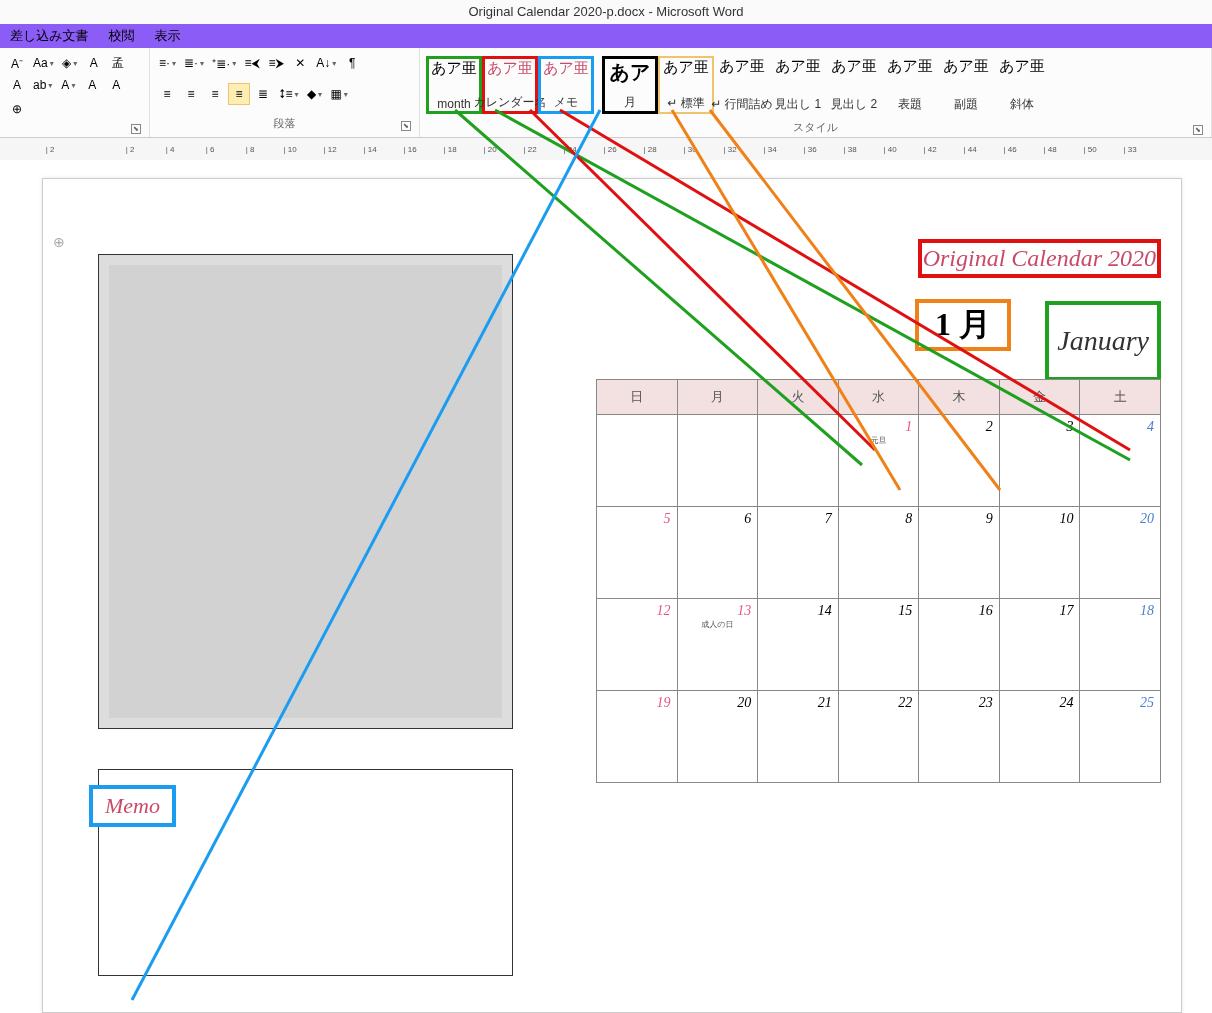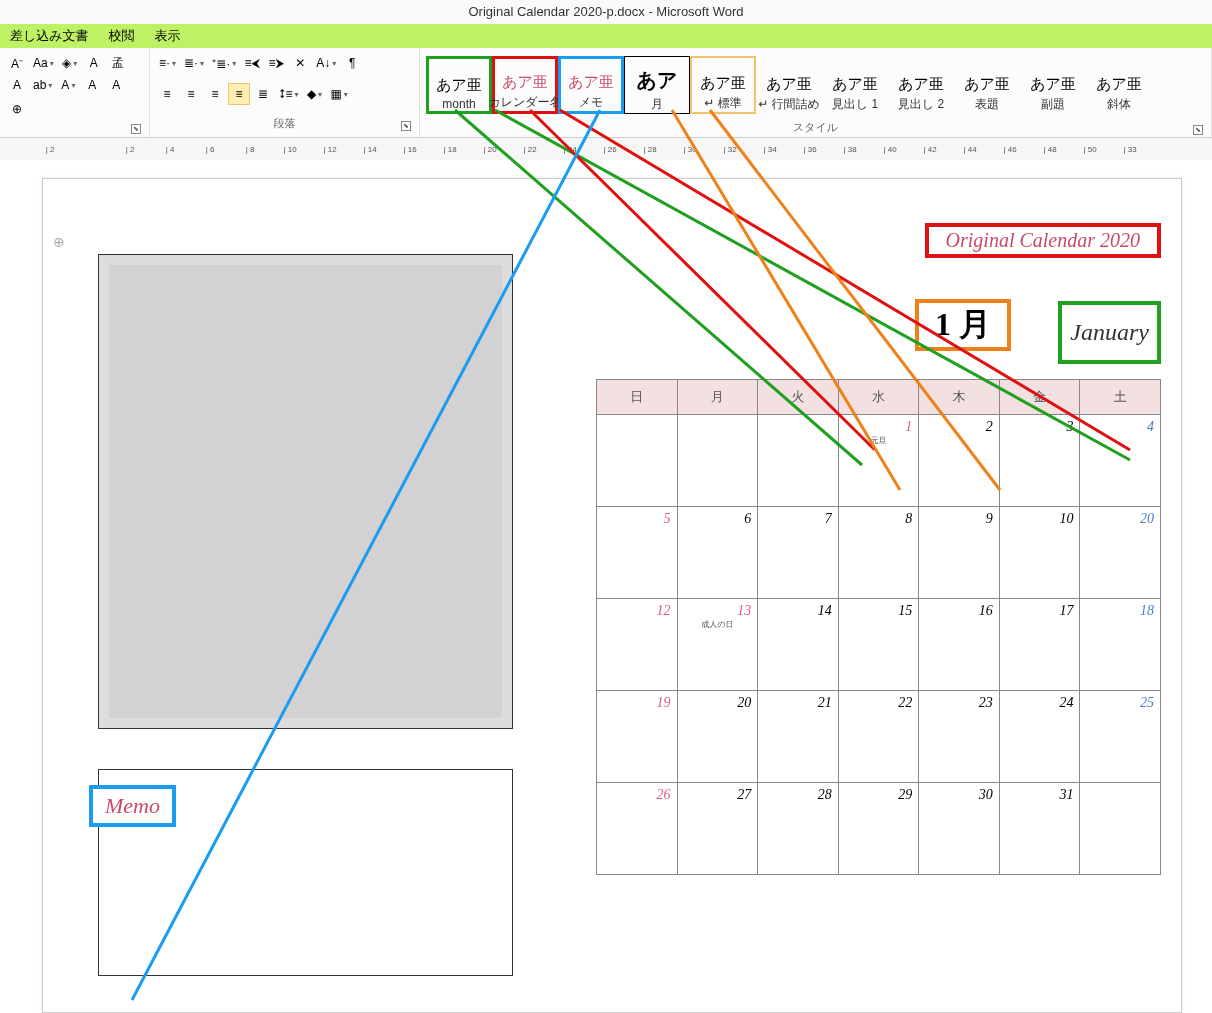--- a/index.html
+++ b/index.html
@@ -1,56 +1,56 @@
 <!DOCTYPE html>
 <html><head>
 <meta charset="utf-8">
 <style>
 * { box-sizing: border-box; margin: 0; padding: 0; }
 body { font-family: "Meiryo", "MS Gothic", sans-serif; font-size: 12px; background: #fff; overflow: hidden; width: 1212px; height: 1013px; position: relative; }
 
 .title-bar { height: 24px; text-align: center; line-height: 24px; font-size: 13px; color: #333; background: #fafafa; }
-.menu-bar { height: 24px; background: #bef264; padding-left: 10px; display: flex; gap: 20px; align-items: center; font-size: 13px; }
+.menu-bar { height: 24px; background: #8b5cf6; padding-left: 10px; display: flex; gap: 20px; align-items: center; font-size: 13px; }
 .menu-bar span { cursor: pointer; }
 
 .ribbon { display: flex; height: 90px; background: #fcfcfc; border-bottom: 1px solid #ccc; }
 .ribbon-group { padding: 4px 6px; border-right: 1px solid #e0e0e0; display: flex; flex-direction: column; justify-content: space-between; }
 .ribbon-group-label { text-align: center; font-size: 11px; color: #666; padding: 2px 0; position: relative; }
 .ribbon-group-label .dialog-launcher { position: absolute; right: 2px; bottom: 2px; width: 10px; height: 10px; border: 1px solid #888; font-size: 7px; line-height: 8px; cursor: pointer; }
 .ribbon-top { display: flex; gap: 2px; align-items: center; flex-wrap: wrap; }
 .rb { height: 22px; min-width: 22px; display: inline-flex; align-items: center; justify-content: center; font-size: 12px; border: 1px solid transparent; cursor: pointer; padding: 0 2px; }
 .rb .drop-arrow { font-size: 8px; margin-left: 2px; color: #666; }
 .rb.align-active { background: #fdeeb3; border-color: #f0c36d; }
 
 .styles-gallery { display: flex; gap: 0; padding: 4px 0; }
-.style-item { width: 66px; height: 58px; border: 1px solid transparent; display: flex; flex-direction: column; align-items: center; justify-content: flex-end; cursor: pointer; font-size: 11px; }
+.style-item { width: 56px; height: 58px; border: 1px solid transparent; display: flex; flex-direction: column; align-items: center; justify-content: space-between; cursor: pointer; font-size: 11px; }
 .style-preview { font-size: 15px; margin-bottom: 2px; }
 .style-label { font-size: 12px; color: #333; white-space: nowrap; }
 .style-item.hl-green { border: 3px solid #1fa01f; }
 .style-item.hl-red { border: 3px solid #e01010; }
 .style-item.hl-blue { border: 3px solid #1a9cf0; }
-.style-item.hl-orange { border: 1px solid #000000; }
+.style-item.hl-orange { border: 3px solid #000000; margin-left: 8px; }
 .style-item.hl-yellow { border: 2px solid #f0c36d; }
 
 .ruler { height: 22px; background: #f6f6f6; display: flex; align-items: center; padding: 0 30px; overflow: hidden; font-size: 8px; color: #555; white-space: nowrap; }
 .ruler span { display: inline-block; width: 40px; text-align: center; }
 
 .doc-area { position: absolute; left: 0; right: 0; top: 163px; bottom: 0; background: #fff; overflow: hidden; }
 .page { position: absolute; left: 42px; top: 15px; width: 1140px; height: 835px; background: #fff; border: 1px solid #ccc; box-shadow: 0 0 4px rgba(0,0,0,0.1); }
 .anchor-icon { position: absolute; font-size: 14px; color: #aaa; }
 
 .img-placeholder { position: absolute; left: 55px; top: 75px; width: 415px; height: 475px; background: #ddd; border: 1px solid #333; }
 .img-placeholder::before { content: ""; position: absolute; inset: 10px; background: #d2d2d2; }
 
 .memo-box { position: absolute; left: 55px; top: 590px; width: 415px; height: 207px; border: 1px solid #333; }
 .memo-label { position: absolute; left: -10px; top: 15px; border: 4px solid #1a9cf0; padding: 4px 12px; font-family: cursive; font-style: italic; font-size: 22px; color: #c94a68; background: #fff; }
 
-.cal-title { position: absolute; right: 20px; top: 44px; border: 4px solid #e01010; padding: 2px 17px; font-family: cursive; font-style: italic; color: #c94a68; font-size: 20px; }
+.cal-title { position: absolute; right: 20px; top: 60px; border: 4px solid #e01010; padding: 2px 1px; font-family: cursive; font-style: italic; color: #c94a68; font-size: 24px; }
 .cal-month-jp { position: absolute; right: 170px; top: 120px; border: 4px solid #f08018; padding: 0 16px; font-family: "Comic Sans MS", cursive; font-weight: bold; font-size: 32px; color: #000; background: #fff; }
-.cal-month-en { position: absolute; right: 20px; top: 122px; border: 4px solid #1fa01f; padding: 14px 8px; font-family: cursive; font-style: italic; font-size: 24px; color: #333; }
+.cal-month-en { position: absolute; right: 20px; top: 122px; border: 4px solid #1fa01f; padding: 20px 8px; font-family: cursive; font-style: italic; font-size: 28px; color: #333; }
 
 .calendar { position: absolute; right: 20px; top: 200px; width: 565px; border-collapse: collapse; font-family: cursive; }
 .calendar th { border: 1px solid #888; background: #f3e1e1; padding: 8px 4px; font-weight: normal; font-size: 13px; color: #555; width: 14.28%; }
 .calendar td { border: 1px solid #888; height: 92px; vertical-align: top; text-align: right; padding: 4px 6px; font-size: 14px; font-style: italic; }
 .calendar td.sun { color: #e05a8a; }
 .calendar td.sat { color: #4a80d0; }
 .calendar td.hol { color: #e05a8a; }
 .calendar .holiday-name { font-size: 8px; color: #555; font-style: normal; display: block; text-align: center; }
 
 svg.overlay { position: absolute; left: 0; top: 0; width: 1212px; height: 1013px; pointer-events: none; }
@@ -242,29 +242,20 @@
           </tr>
           <tr>
             <td class="sun">19</td>
             <td>20</td>
             <td>21</td>
             <td>22</td>
             <td>23</td>
             <td>24</td>
             <td class="sat">25</td>
           </tr>
-          <tr>
-            <td class="sun">26</td>
-            <td>27</td>
-            <td>28</td>
-            <td>29</td>
-            <td>30</td>
-            <td>31</td>
-            <td></td>
-          </tr>
         </tbody>
     </table>
   </div>
 </div>
 
 <svg class="overlay" id="overlay">
     <line x1="455" y1="110" x2="862" y2="465" stroke="#1fa01f"></line>
     <line x1="495" y1="110" x2="1130" y2="460" stroke="#1fa01f"></line>
     <line x1="530" y1="110" x2="875" y2="450" stroke="#e01010"></line>
     <line x1="560" y1="110" x2="1130" y2="450" stroke="#e01010"></line>

